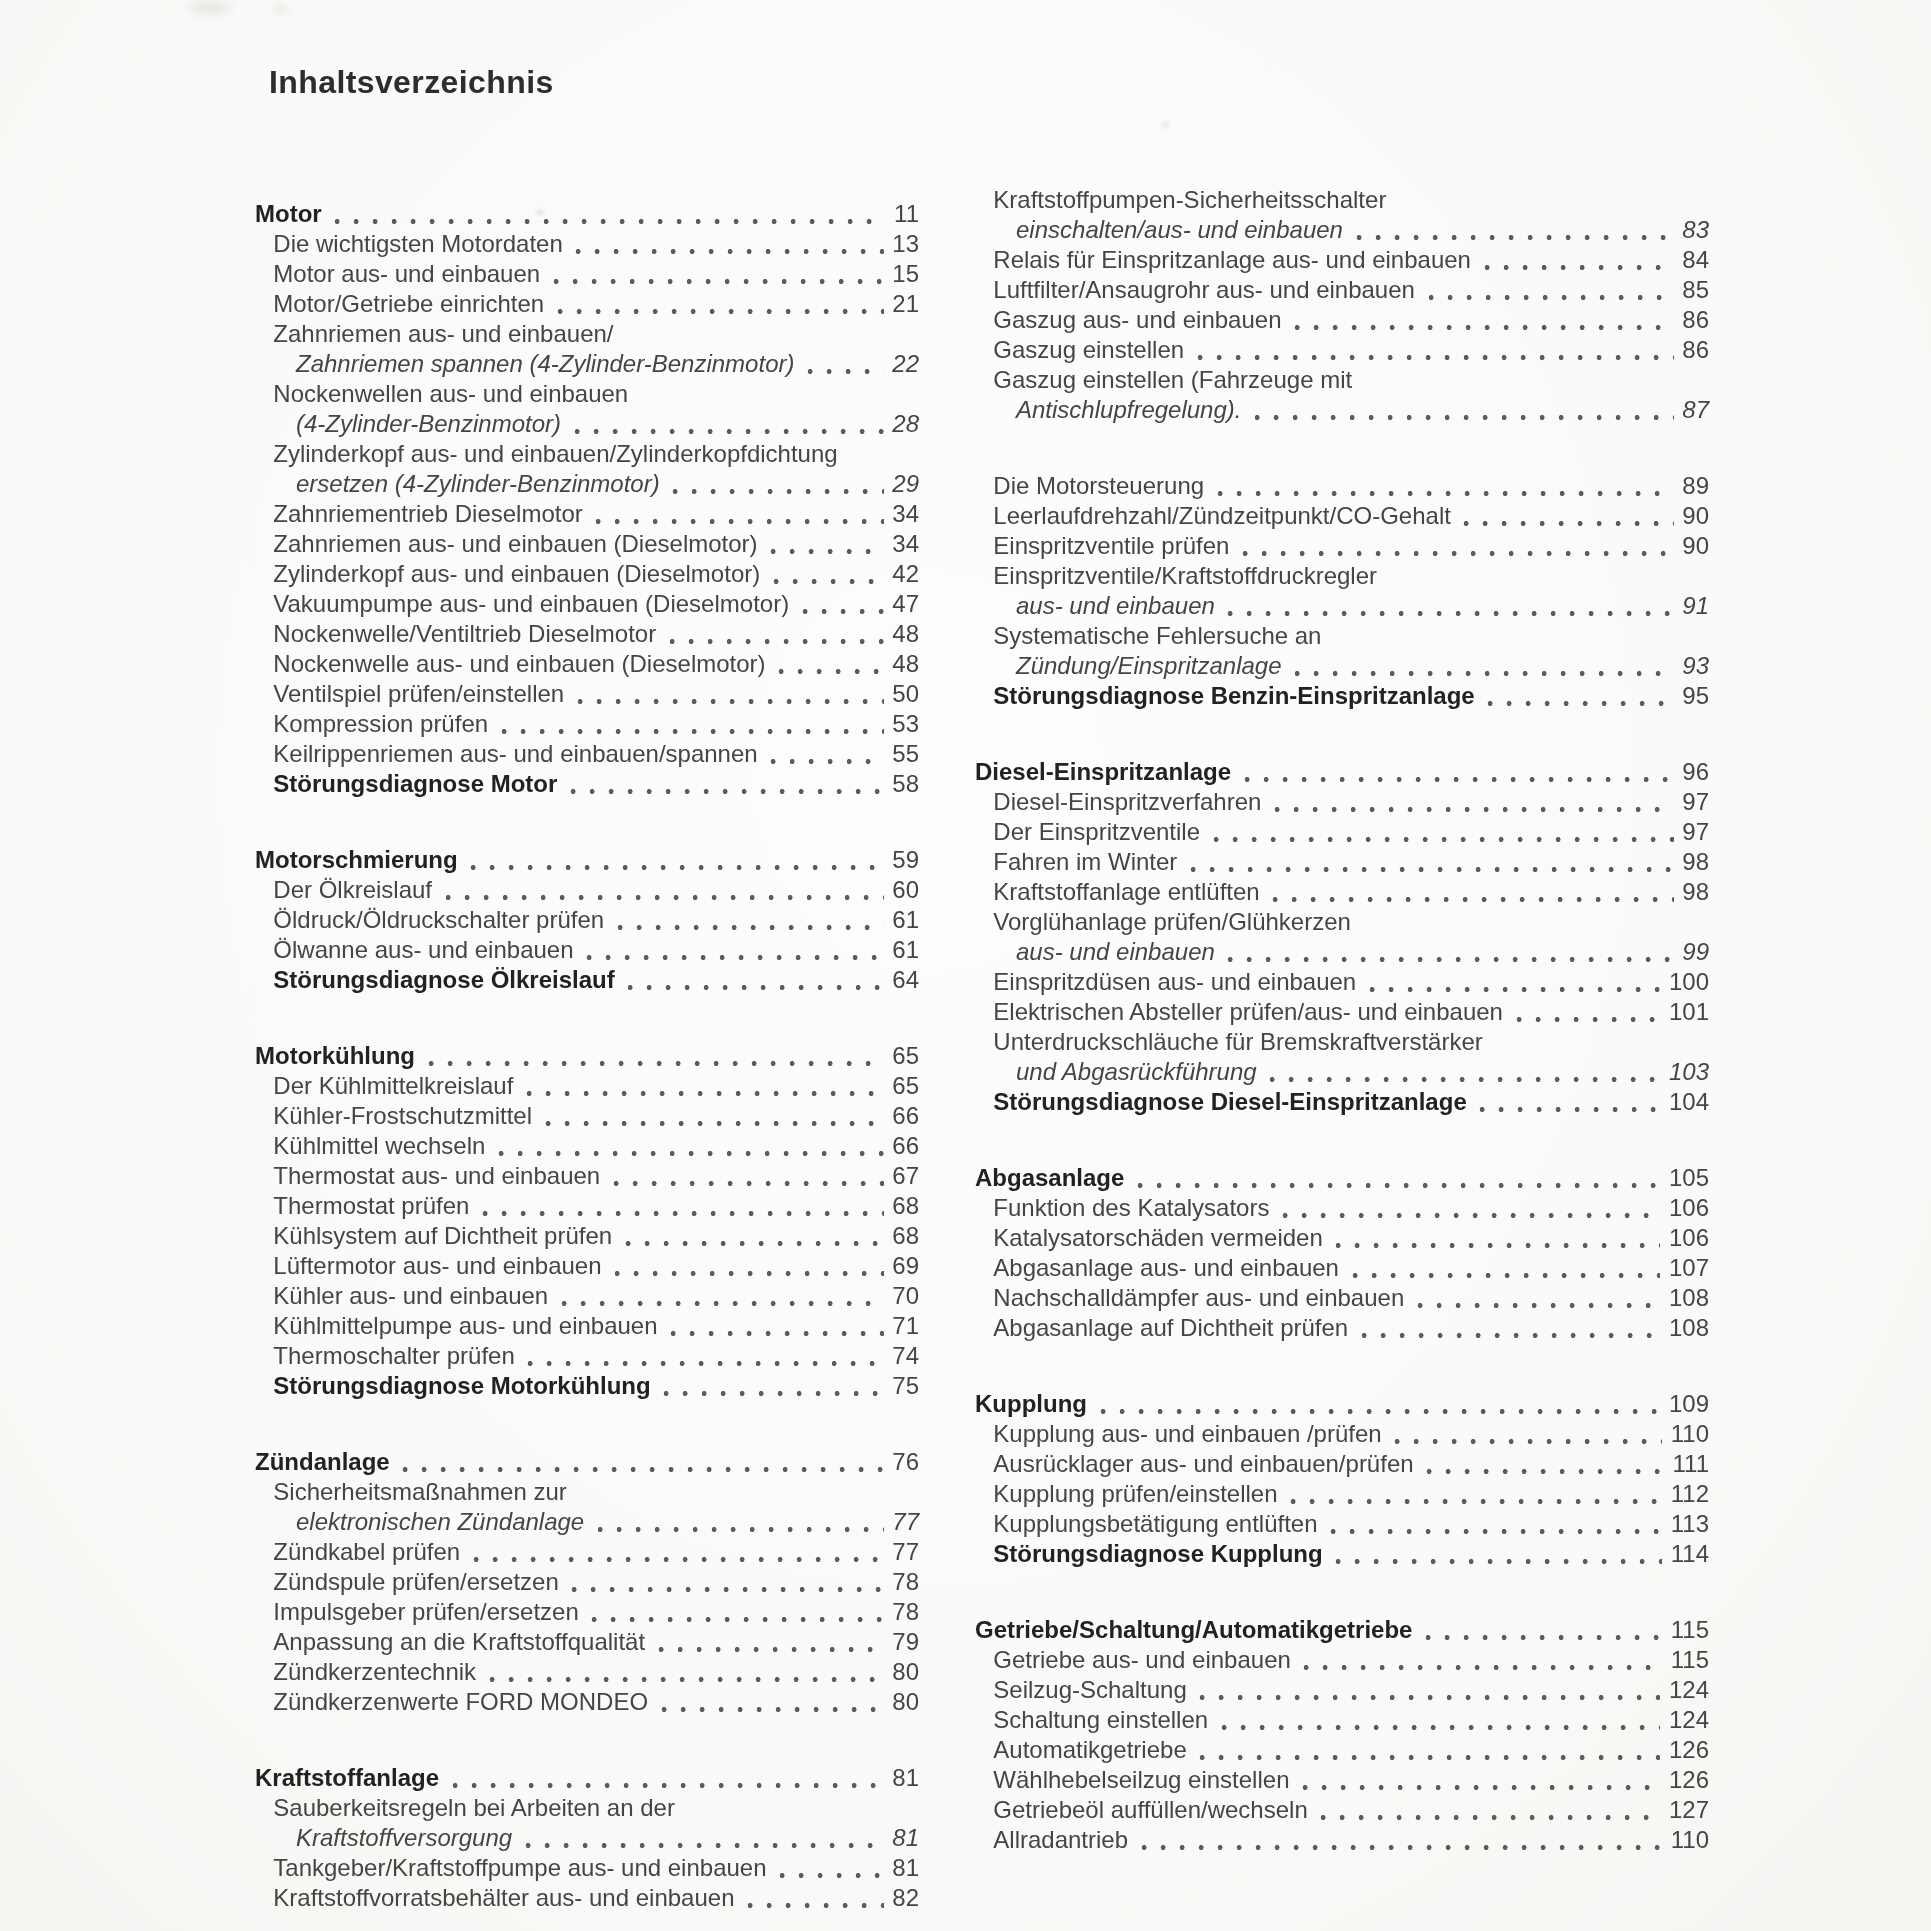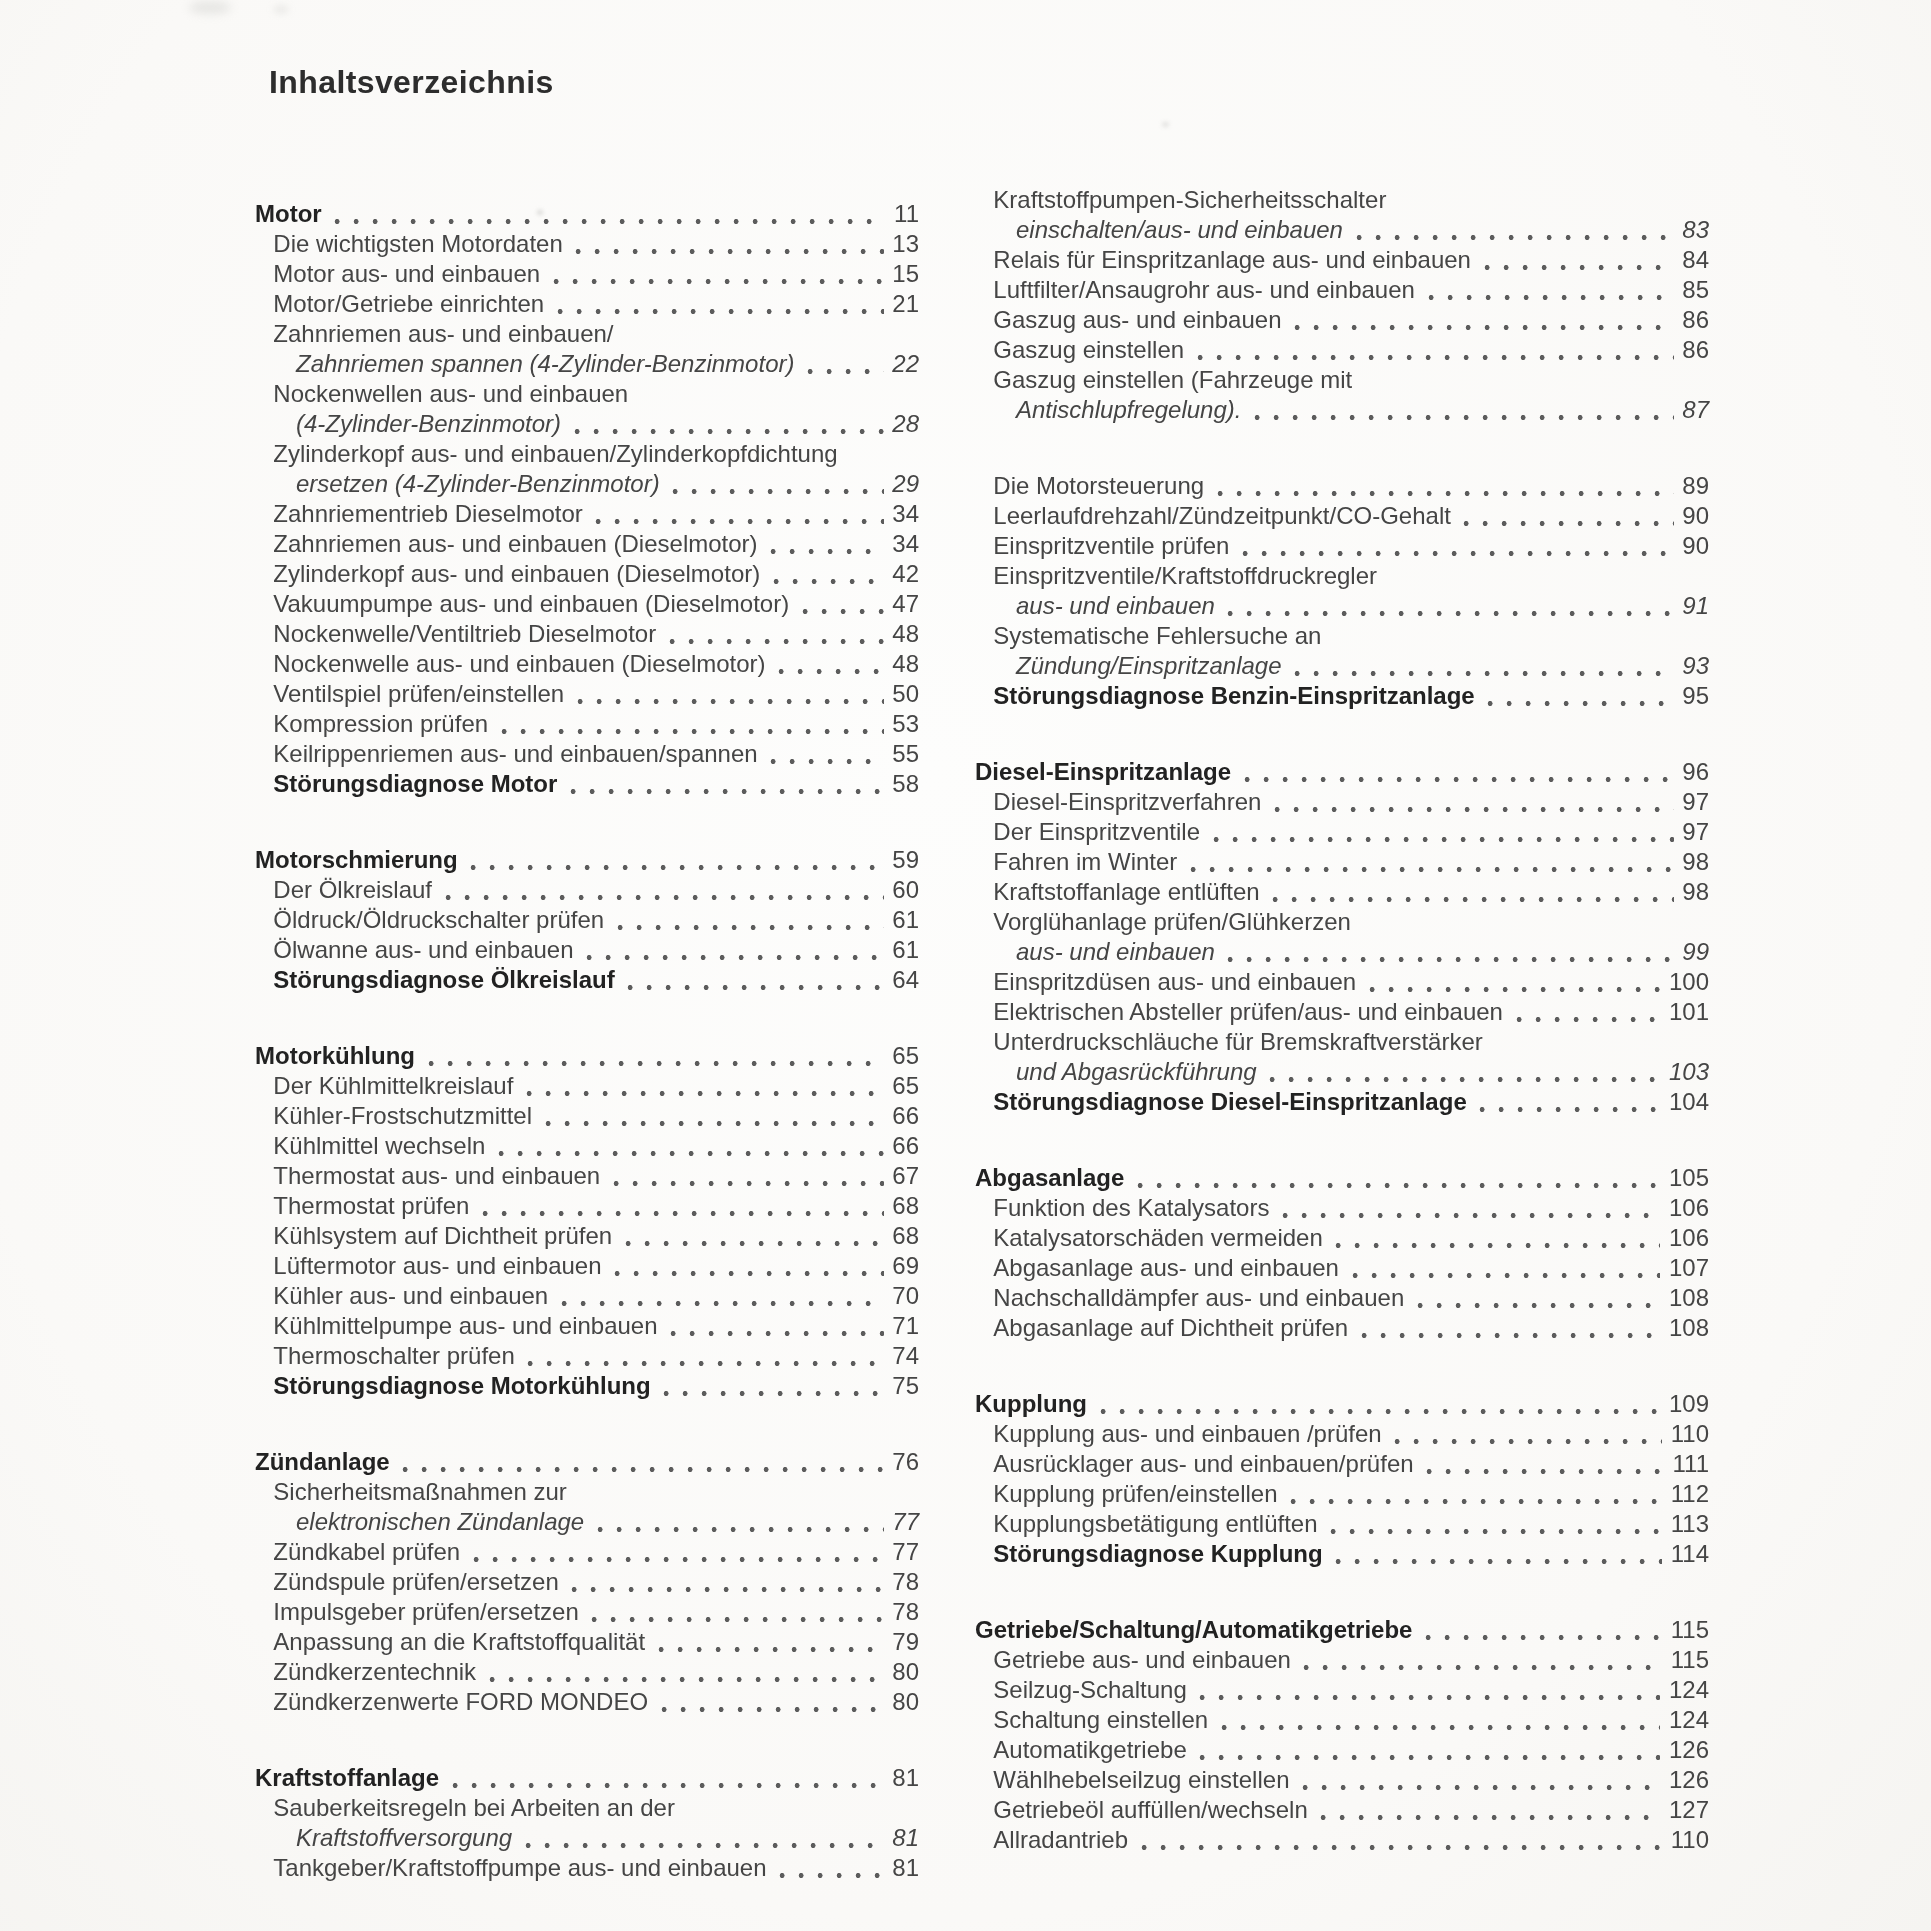--- a/index.html
+++ b/index.html
@@ -290,20 +290,25 @@
         <div class="row i2">
           <span class="t">Kraftstoffversorgung</span>
           <span class="leader"></span>
           <span class="pg">81</span>
         </div>
         <div class="row i1">
           <span class="t">Tankgeber/Kraftstoffpumpe aus- und einbauen</span>
           <span class="leader"></span>
           <span class="pg">81</span>
         </div>
+        <div class="row i1">
+          <span class="t">Kraftstoffvorratsbehälter aus- und einbauen</span>
+          <span class="leader"></span>
+          <span class="pg">82</span>
+        </div>
       </div>
     </div>
   <div class="col" id="col-1">
       <div class="toc-section">
         <div class="row i1">
           <span class="t">Kraftstoffpumpen-Sicherheitsschalter</span>
         </div>
         <div class="row i2">
           <span class="t">einschalten/aus- und einbauen</span>
           <span class="leader"></span>

